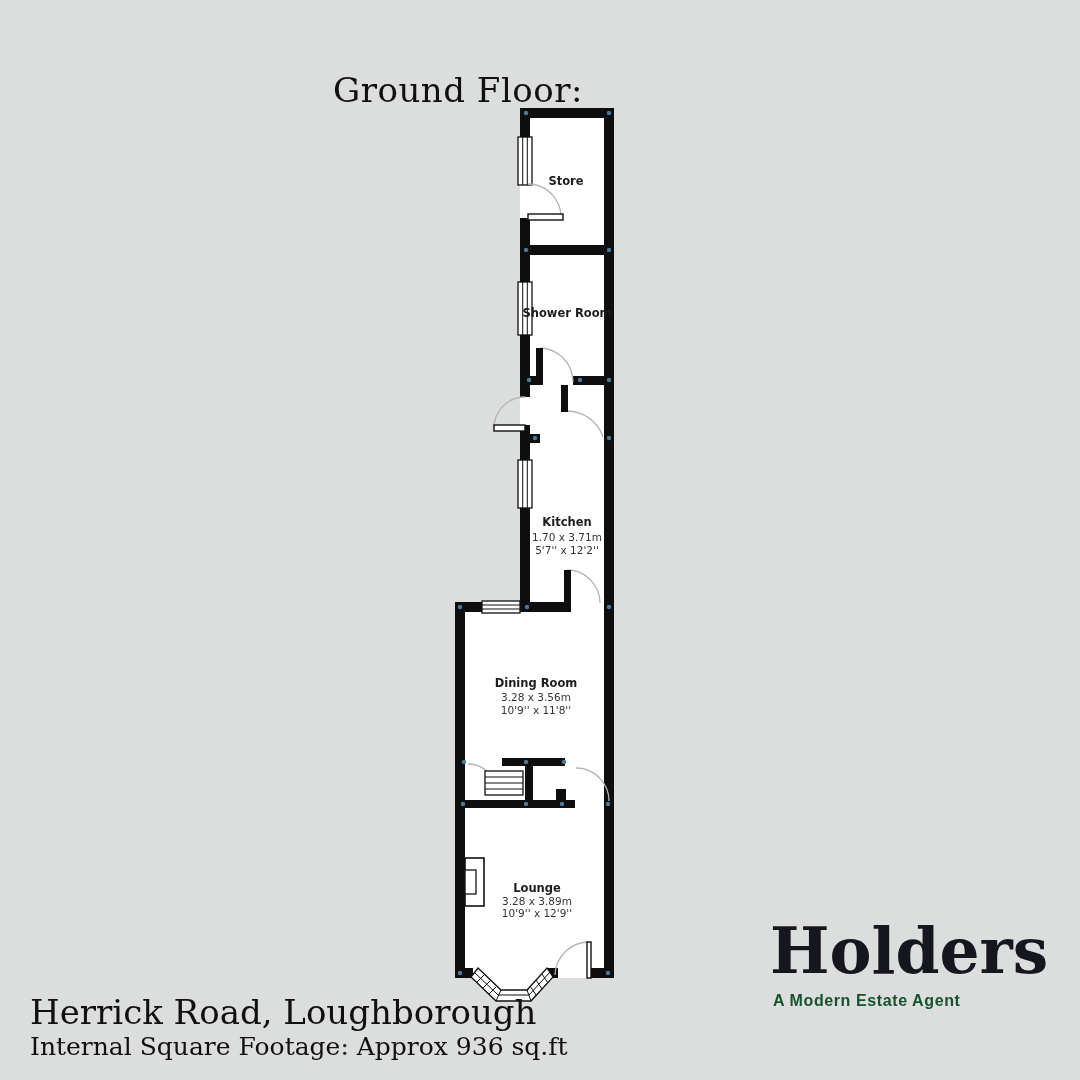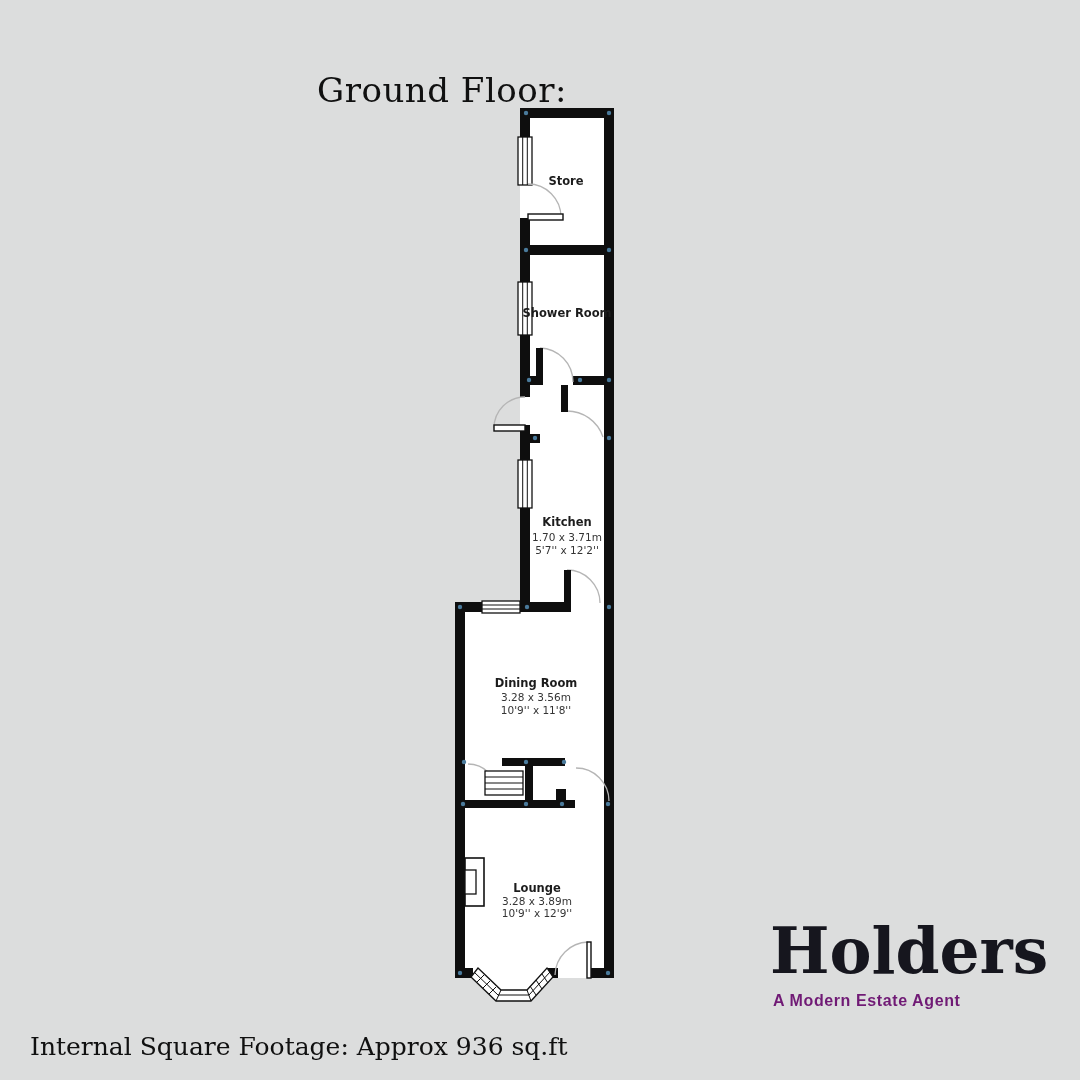--- a/index.html
+++ b/index.html
@@ -2,39 +2,39 @@
 <html><head>
 <meta charset="utf-8">
 <style>
   html,body{margin:0;padding:0;}
   .canvas{
     position:relative;width:1080px;height:1080px;
     background:#dcdddd;overflow:hidden;
     font-family:"DejaVu Serif", serif;
   }
   .floor-title{
-    position:absolute;top:70px;left:0;width:884px;
+    position:absolute;top:70px;left:16px;width:884px;
     text-align:center;font-size:34px;color:#101010;letter-spacing:0.5px;
   }
   .address{
     position:absolute;left:30px;top:992px;
     font-size:34px;color:#101010;
   }
   .footage{
     position:absolute;left:30px;top:1032px;
     font-size:25px;color:#101010;
   }
   .brand{position:absolute;left:770px;top:920px;width:300px;}
   .brand-name{
     font-family:"DejaVu Serif", serif;font-weight:bold;
     font-size:63px;line-height:1;color:#16161e;letter-spacing:0px;
   }
   .brand-tagline{
     font-family:"Liberation Sans", sans-serif;font-weight:bold;
-    font-size:16px;color:#701a75;letter-spacing:0.6px;margin-top:9px;margin-left:3px;
+    font-size:16px;color:#14532d;letter-spacing:0.6px;margin-top:9px;margin-left:3px;
   }
   .plan-svg{position:absolute;left:440px;top:95px;}
   .room-name{font-family:"DejaVu Sans", sans-serif;font-weight:bold;font-size:11.5px;fill:#1c1c1c;}
   .room-dim{font-family:"DejaVu Sans", sans-serif;font-size:10.5px;fill:#343434;}
   .wall{fill:#0e0e0e;}
   .floor{fill:#ffffff;}
   .win{fill:#ffffff;stroke:#111;stroke-width:1.3;}
   .winline{stroke:#111;stroke-width:1;}
   .arc{fill:none;stroke:#b5b5b5;stroke-width:1.3;}
   .leaf-w{fill:#ffffff;stroke:#111;stroke-width:1.4;}
@@ -186,20 +186,21 @@
       <text class="room-name" x="536" y="687">Dining Room</text>
       <text class="room-dim" x="536" y="701">3.28 x 3.56m</text>
       <text class="room-dim" x="536" y="714">10'9'' x 11'8''</text>
 
       <text class="room-name" x="537" y="892">Lounge</text>
       <text class="room-dim" x="537" y="905">3.28 x 3.89m</text>
       <text class="room-dim" x="537" y="917">10'9'' x 12'9''</text>
     </g>
   </svg>
 
+  <div class="address">Herrick Road, Loughborough</div>
   <div class="footage">Internal Square Footage: Approx 936 sq.ft</div>
 
   <div class="brand">
     <div class="brand-name">Holders</div>
     <div class="brand-tagline">A Modern Estate Agent</div>
   </div>
 
 </div>
 
 </body></html>

